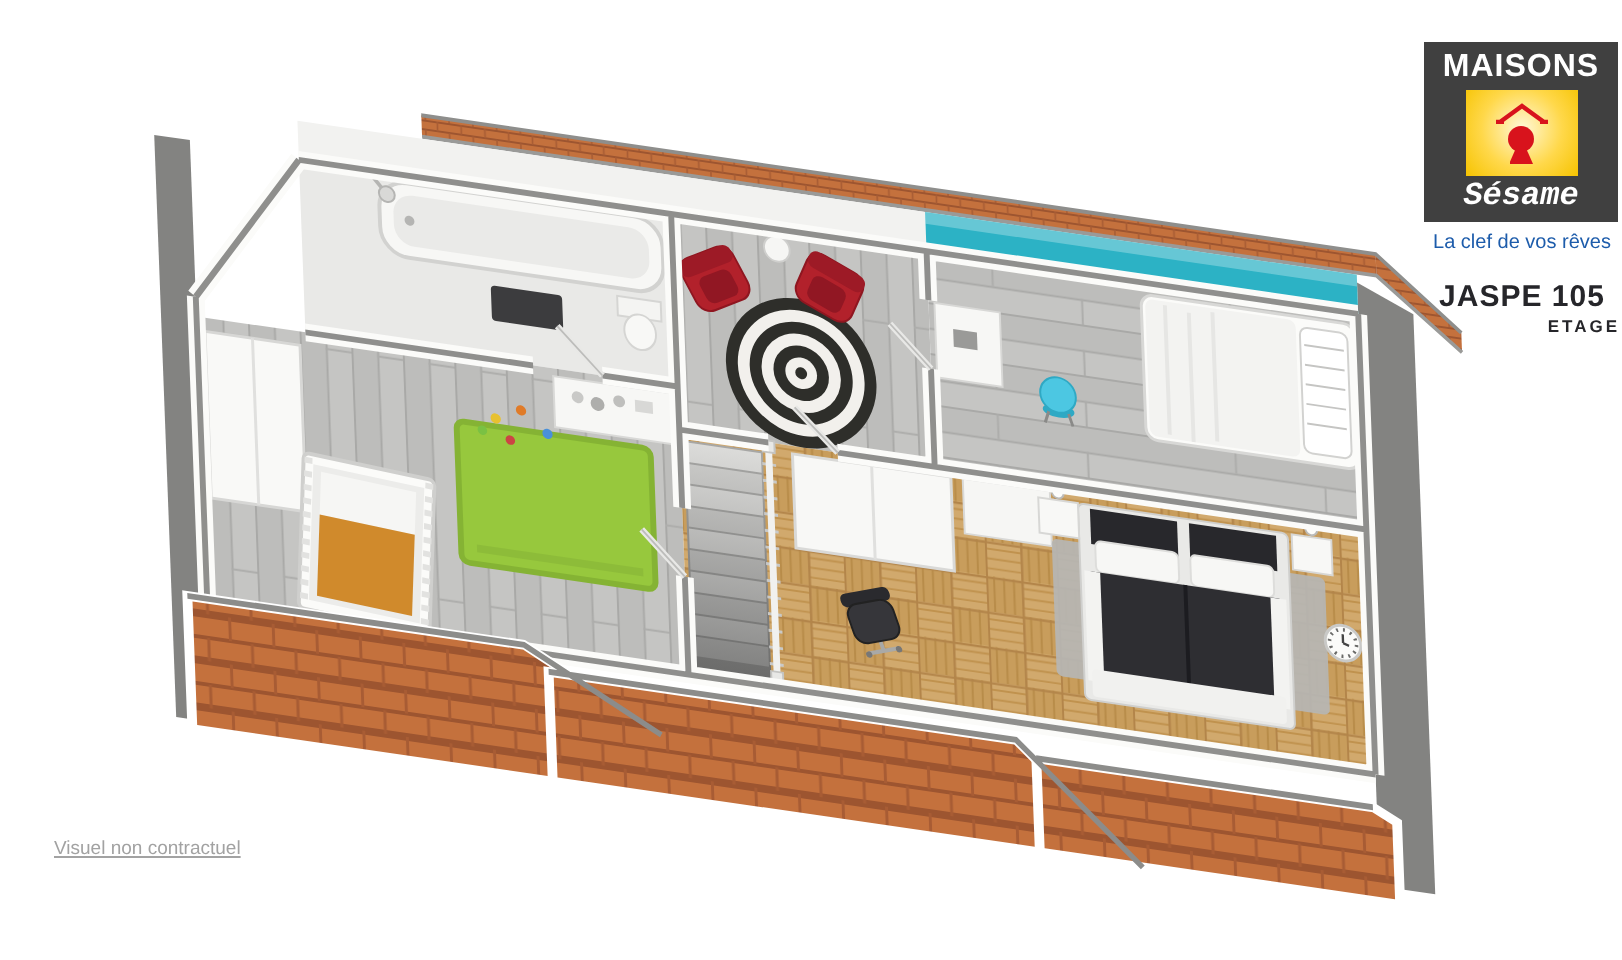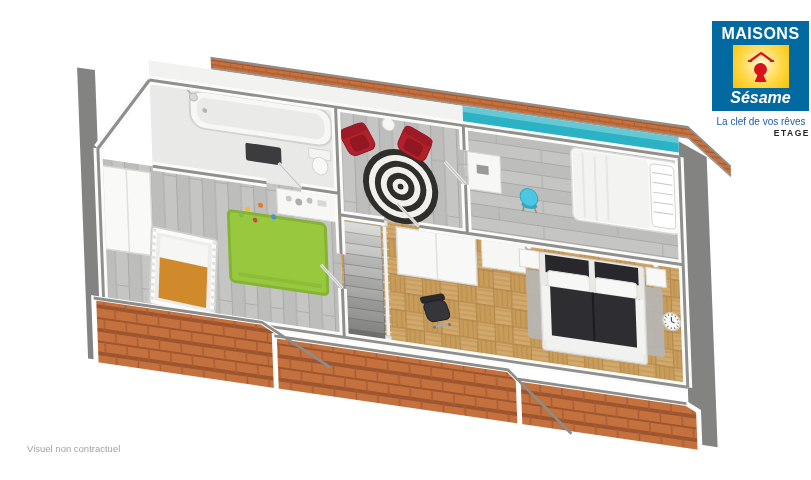--- a/index.html
+++ b/index.html
@@ -1,36 +1,36 @@
 <!DOCTYPE html>
 <html><head>
 <meta charset="utf-8">
 <style>
   html,body{margin:0;padding:0;background:#ffffff;}
   #stage{position:relative;width:811px;height:480px;background:#ffffff;overflow:hidden;
          font-family:"Liberation Sans",sans-serif;}
   #plan-svg{position:absolute;left:0;top:0;}
   
   .logo{position:absolute;left:712px;top:21px;width:98px;text-align:center;}
-  .logo-box{width:97px;height:90px;background:#0369a1;display:flex;flex-direction:column;
+  .logo-box{width:97px;height:90px;background:#404040;display:flex;flex-direction:column;
             align-items:center;padding-top:5px;box-sizing:border-box;}
   .logo-maisons{color:#ffffff;font-weight:bold;font-size:16px;letter-spacing:.5px;line-height:1;}
   .logo-yellow{width:56px;height:43px;margin-top:3px;
                background:radial-gradient(circle at 50% 45%, #fff8d8 0%, #ffd84a 55%, #f6c300 100%);
                display:flex;flex-direction:column;align-items:center;justify-content:center;}
   .keyhole{display:flex;flex-direction:column;align-items:center;margin-top:1px;}
   .kh-circle{width:13px;height:13px;border-radius:50%;background:#d8131c;}
   .kh-stem{width:12px;height:9px;background:#d8131c;margin-top:-3px;
            clip-path:polygon(33% 0,67% 0,100% 100%,0 100%);}
-  .logo-sesame{color:#ffffff;font-family:Liberation Sans, sans-serif;font-style:italic;font-weight:bold;
+  .logo-sesame{color:#ffffff;font-family:Liberation Mono, monospace;font-style:italic;font-weight:bold;
                font-size:16px;margin-top:2px;line-height:1;}
   .logo-tagline{color:#1d5cab;font-size:10px;font-weight:normal;margin-top:5px;white-space:nowrap;}
   .plan-name{color:#26262a;font-size:15px;font-weight:bold;margin-top:13px;letter-spacing:.5px;}
   .plan-floor{color:#26262a;font-size:8.5px;font-weight:bold;letter-spacing:1.5px;margin-top:1px;text-align:right;}
-  .disclaimer{position:absolute;left:27px;top:443px;font-size:9.5px;color:#a2a2a2;}
+  .disclaimer{position:absolute;left:27px;top:419px;font-size:9.5px;color:#a2a2a2;text-decoration:underline;}
 </style>
 </head>
 <body>
 
 <div id="stage">
 
   <svg id="plan-svg" width="811" height="480" viewBox="0 0 811 480">
     <defs>
       <pattern id="tiles" width="22" height="24" patternUnits="userSpaceOnUse">
         <rect width="22" height="24" fill="#c4713d"></rect>
@@ -245,18 +245,19 @@
           <path d="M4 10 L15 2 L26 10 M2 10 L6 10 M24 10 L28 10" stroke="#d8131c" stroke-width="2.2" fill="none"></path>
         </svg>
         <div class="keyhole">
           <div class="kh-circle"></div>
           <div class="kh-stem"></div>
         </div>
       </div>
       <div class="logo-sesame">Sésame</div>
     </div>
     <div class="logo-tagline">La clef de vos rêves</div>
+    <div class="plan-name">JASPE 105</div>
     <div class="plan-floor">ETAGE</div>
   </div>
 
   <div class="disclaimer">Visuel non contractuel</div>
 
 </div>
 
 </body></html>

